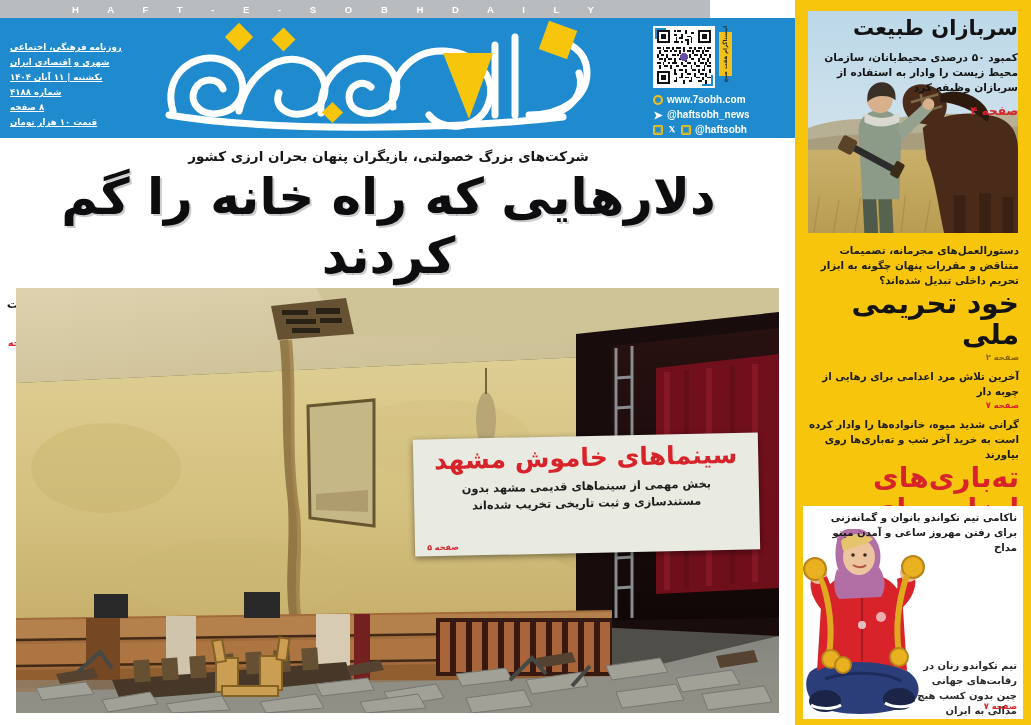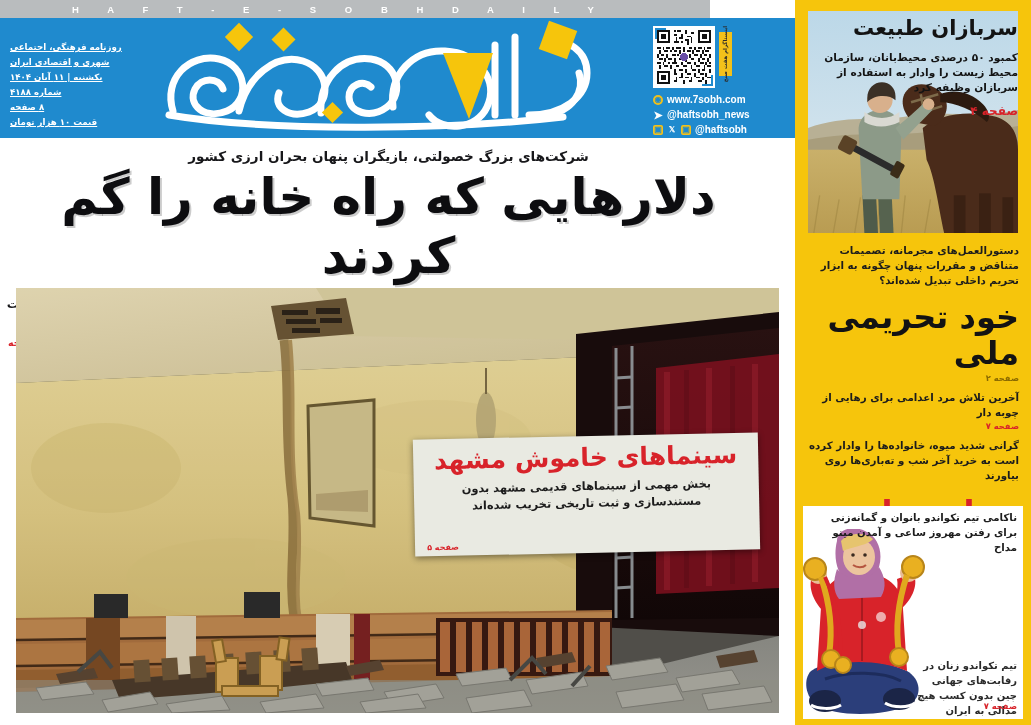--- a/index.html
+++ b/index.html
@@ -224,24 +224,24 @@
     font-size: 12px; font-weight: 700; color: #d8232a;
     margin-top: 9px;
   }
 
   .sb-item { padding: 5px 4px 2px 4px; }
   .sb-lede {
     font-size: 10.3px; font-weight: 700; color: #1c1c1c;
     line-height: 15px; text-align: right;
   }
   .sb-title {
-    font-size: 32px; font-weight: 700; color: #131313;
+    font-size: 28px; font-weight: 700; color: #131313;
     line-height: 1.12; text-align: right;
     letter-spacing: -0.4px;
-    margin-top: 12px;
+    margin-top: 0;
   }
   .sb-title.red { color: #d8232a; }
   .sb-pg { font-size: 8.4px; font-weight: 700; color: #8a6a00; text-align: right; margin-top: 1px; }
   .sb-pg.red { color: #d8232a; }
 
   
   .sb-bottom {
     position: absolute; left: 8px; right: 8px; bottom: 6px;
     top: 506px;
     background: #ffffff;

